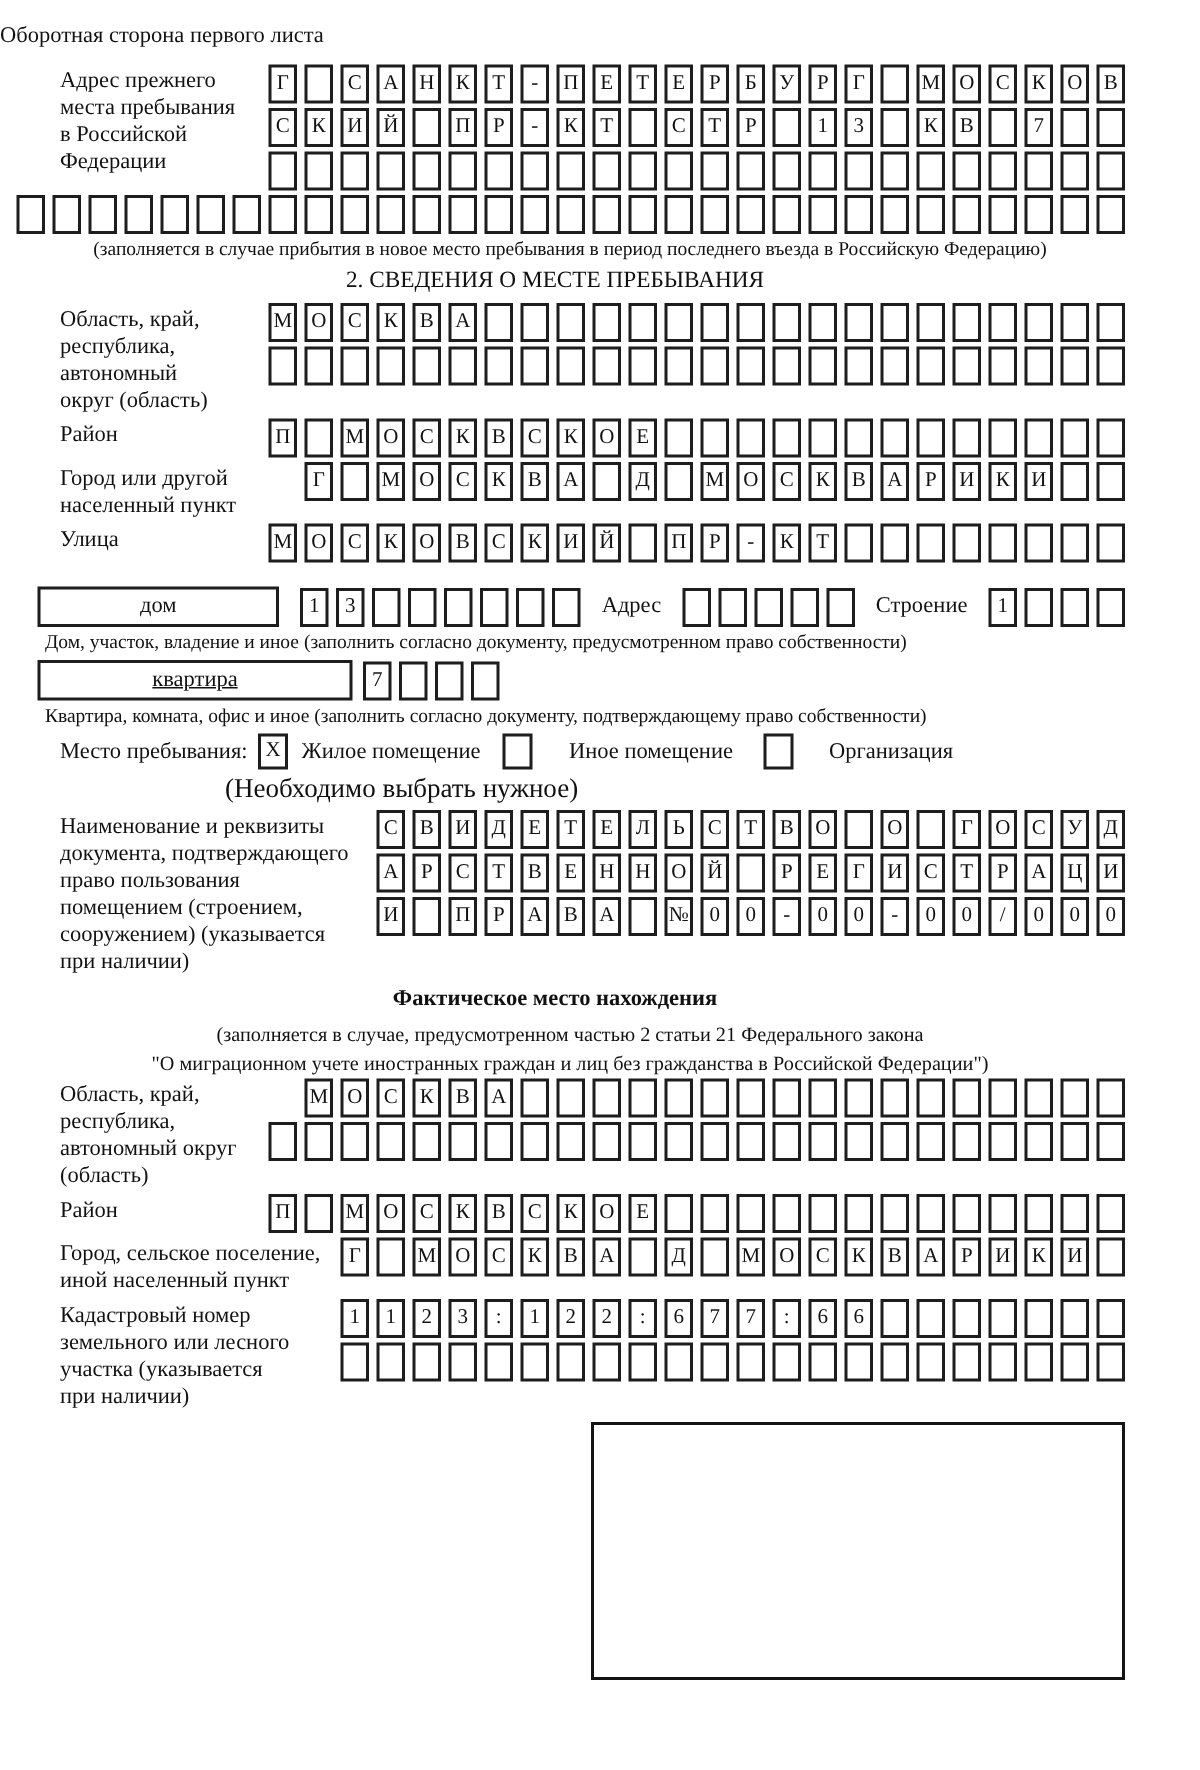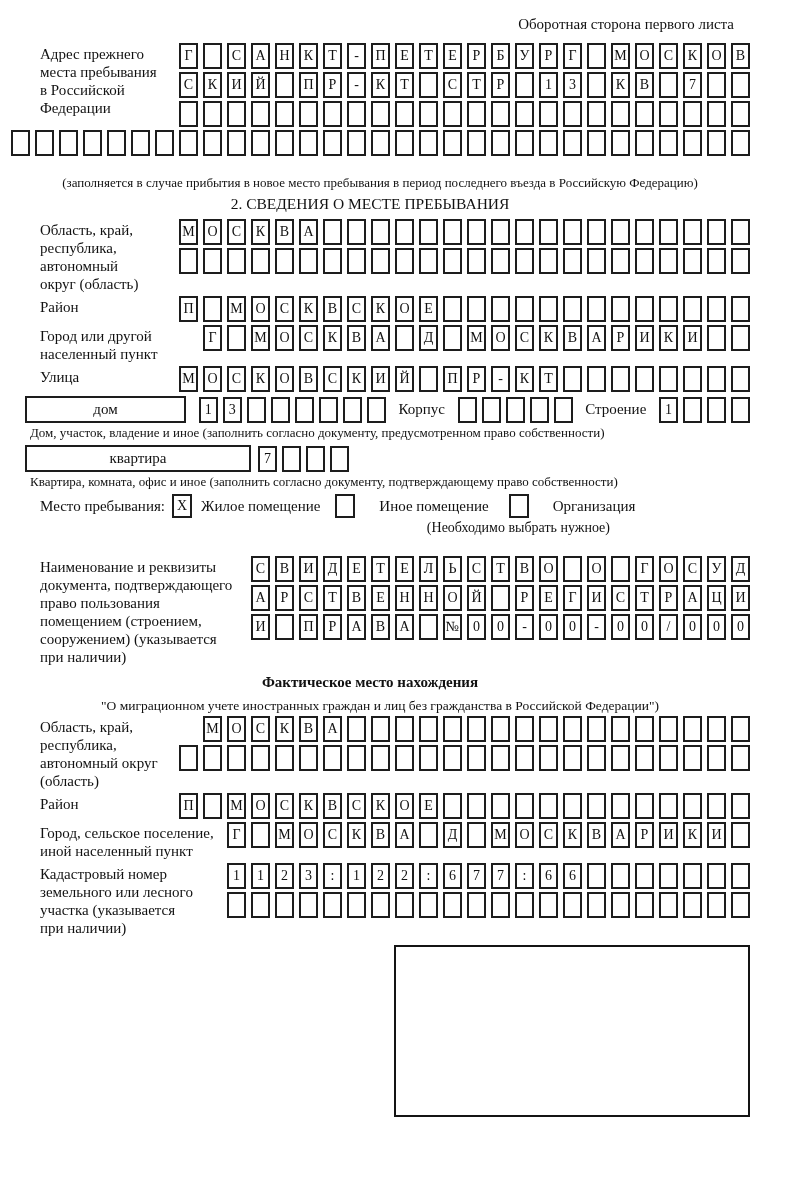--- a/index.html
+++ b/index.html
@@ -1,46 +1,46 @@
 <!DOCTYPE html>
 <html><head>
 <meta charset="utf-8">
 <style>
   html,body{margin:0;padding:0;background:#fff;}
   body{width:800px;height:1180px;overflow:hidden;color:#111;
        font-family:"Liberation Serif", serif;}
   .page{width:800px;height:1180px;position:relative;}
-  .top-title{margin:16px 66px 10px 0;text-align:right;font-size:15px;}
+  .top-title{margin:16px 66px 10px 0;font-size:15px;}
   .line{display:flex;justify-content:space-between;align-items:flex-start;
         margin:0 50px 3px 40px;}
   .label{font-size:15px;line-height:18px;white-space:pre-line;padding-top:2px;}
   .rows{display:flex;flex-direction:column;gap:3px;align-items:flex-end;}
   .cellrow{display:flex;gap:5px;justify-content:flex-end;}
   .cell{width:19px;height:26px;box-sizing:border-box;border:2px solid #1d1d1d;
         display:flex;align-items:center;justify-content:center;
         font-size:14px;background:#fff;flex:0 0 19px;}
   .line-full{display:flex;margin:0 50px 2px 11px;}
-  .caption{font-size:13px;text-align:center;margin:19px 50px 4px 10px;line-height:16px;}
+  .caption{font-size:13px;text-align:center;margin:2px 50px 4px 10px;line-height:16px;}
   .caption-left{font-size:13px;text-align:left;margin:2px 20px 4px 30px;line-height:16px;}
   .h-sec{font-weight:normal;font-size:15.5px;text-align:center;margin:4px 60px 6px 0;}
   .h-fact{font-weight:bold;font-size:15px;text-align:center;margin:8px 60px 6px 0;}
   .cap-fact{font-size:13.5px;text-align:center;margin:0 50px 2px 10px;line-height:17px;}
   .wbox{box-sizing:border-box;border:2px solid #1d1d1d;height:27px;
         display:flex;align-items:center;justify-content:center;font-size:15px;}
   .dom-line{display:flex;justify-content:space-between;align-items:center;
-            margin:4px 50px 2px 25px;}
+            margin:16px 50px 2px 25px;}
   .dom-box{width:161px;}
   .kv-line{display:flex;align-items:center;margin:2px 50px 2px 25px;}
-  .kv-box{width:226px;margin-right:7px;}
+  .kv-box{width:210px;margin-right:7px;text-decoration:underline;}
   .inline-lbl{font-size:15px;white-space:nowrap;}
   .stay-line{display:flex;align-items:center;margin:4px 50px 0 40px;font-size:15px;}
   .chk{width:20px;height:24px;box-sizing:border-box;border:2px solid #1d1d1d;
        display:flex;align-items:center;justify-content:center;font-size:14px;
        flex:0 0 20px;}
-  .hint{font-size:14px;text-align:right;width:460px;margin:2px 0 20px 150px;}
+  .hint{font-size:18px;text-align:left;width:460px;margin:2px 0 4px 150px;}
   .stamp-box{width:356px;height:172px;box-sizing:border-box;border:2px solid #141414;
              margin:8px 50px 6px auto;}
   .stamp-caption{width:372px;margin:0 50px 0 auto;text-align:center;
                  font-size:13.5px;line-height:17px;}
   .mr7{margin-right:7px}.mr9{margin-right:9px}.mr15{margin-right:15px}
   .mr20{margin-right:20px}.mr24{margin-right:24px}
 </style>
 </head>
 <body>
 
@@ -335,21 +335,21 @@
     <div class="cellrow">
         <span class="cell">1</span>
         <span class="cell">3</span>
         <span class="cell"></span>
         <span class="cell"></span>
         <span class="cell"></span>
         <span class="cell"></span>
         <span class="cell"></span>
         <span class="cell"></span>
       </div>
-    <span class="inline-lbl">Корпус</span>
+    <span class="inline-lbl">Адрес</span>
     <div class="cellrow">
         <span class="cell"></span>
         <span class="cell"></span>
         <span class="cell"></span>
         <span class="cell"></span>
         <span class="cell"></span>
       </div>
     <span class="inline-lbl">Строение</span>
     <div class="cellrow">
         <span class="cell">1</span>
@@ -456,20 +456,21 @@
           <span class="cell">0</span>
           <span class="cell">/</span>
           <span class="cell">0</span>
           <span class="cell">0</span>
           <span class="cell">0</span>
         </div>
     </div>
   </div>
 
   <div class="h-fact">Фактическое место нахождения</div>
+  <div class="cap-fact">(заполняется в случае, предусмотренном частью 2 статьи 21 Федерального закона</div>
   <div class="cap-fact">"О миграционном учете иностранных граждан и лиц без гражданства в Российской Федерации")</div>
 
   <div class="line">
     <div class="label">Область, край,
 республика,
 автономный округ
 (область)</div>
     <div class="rows">
       <div class="cellrow">
           <span class="cell">М</span>

